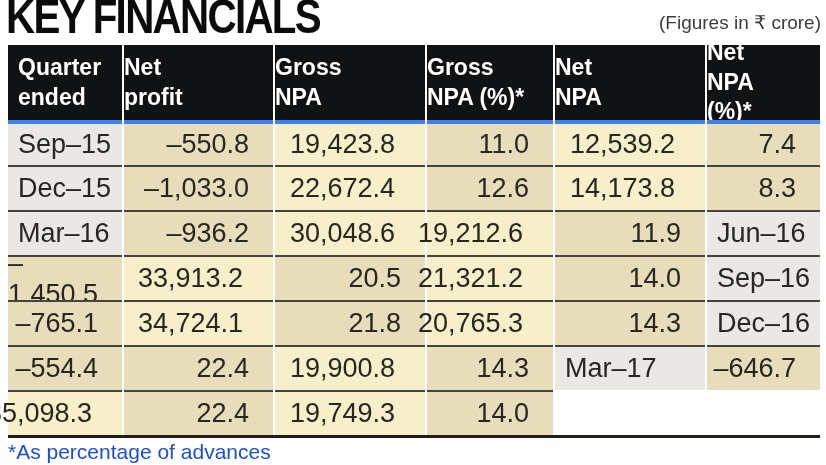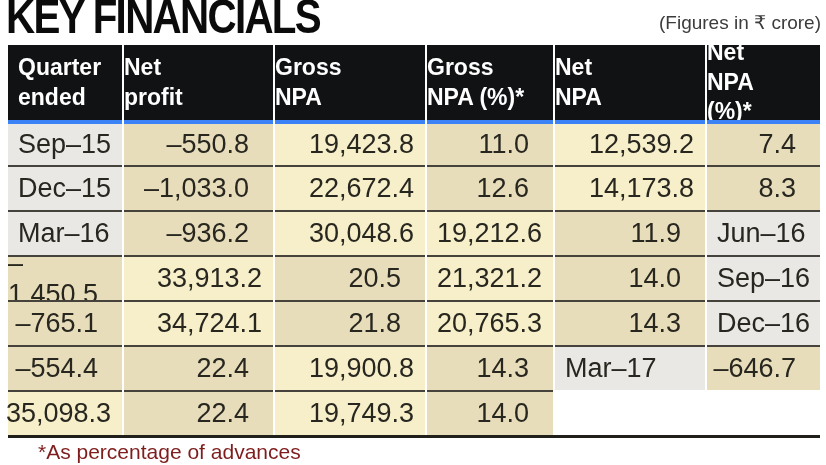--- a/index.html
+++ b/index.html
@@ -40,28 +40,28 @@
   .hc.left{text-align:left;padding-left:10px;}
   .dc{
     box-sizing:border-box;height:100%;
     display:flex;align-items:center;
     font-size:27px;color:var(--text,#27261f);
     border-top:2px solid var(--row_divider,#45433b);
   }
   .dc.row-first{border-top:4px solid #3b82f6;}
   .dc.c0{background:var(--quarter_col_bg,#e9e8e5);justify-content:flex-start;padding-left:10px;}
   .dc.col-dark{background:var(--value_col_dark,#e8ddbb);justify-content:flex-end;padding-right:24px;}
-  .dc.col-light{background:var(--value_col_light,#f7efca);justify-content:flex-end;padding-right:11px;}
+  .dc.col-light{background:var(--value_col_light,#f7efca);justify-content:flex-end;padding-right:30px;}
   .bottom-rule{
     position:absolute;left:8px;top:435px;width:812px;height:3px;
     background:#211f1a;
   }
   .footnote{
     position:absolute;left:8px;top:440px;
-    font-size:21px;color:#7f1d1d;margin-left:30px;
+    font-size:21px;color:#1d4ed8;
   }
 </style>
 </head>
 <body>
 
 <div class="page">
 
   <div class="title">KEY FINANCIALS</div>
   <div class="unit-note">(Figures in ₹ crore)</div>
 

